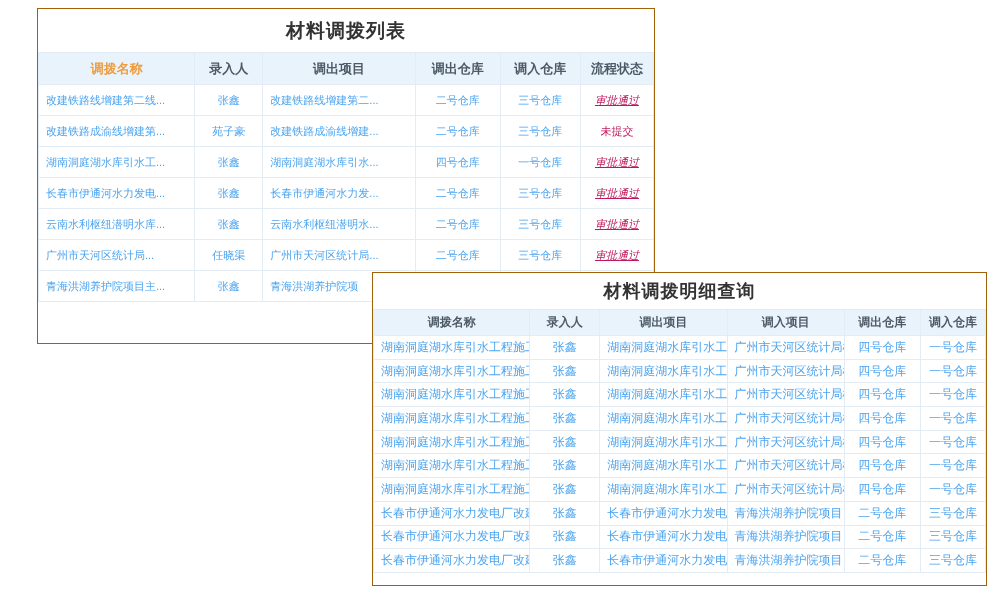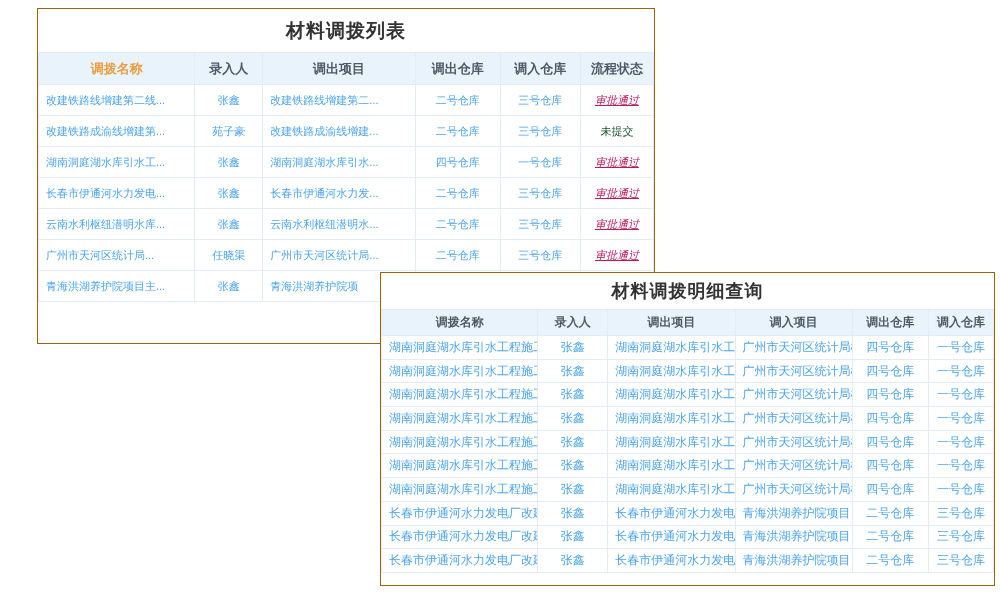--- a/index.html
+++ b/index.html
@@ -13,21 +13,21 @@
   }
   .stage { position: relative; width: 1000px; height: 600px; }
 
   .window {
     position: absolute;
     background: #ffffff;
     border: 1px solid #a16207;
     box-sizing: border-box;
   }
   #list-window   { left: 37px;  top: 8px;   width: 618px; height: 336px; z-index: 1; }
-  #detail-window { left: 380px; top: 272px; width: 615px; height: 314px; z-index: 2; }
+  #detail-window { left: 372px; top: 272px; width: 615px; height: 314px; z-index: 2; }
 
   .win-title {
     display: flex;
     align-items: center;
     justify-content: center;
     font-weight: bold;
     color: #333333;
     letter-spacing: 1px;
   }
   #list-window .win-title   { height: 43px; font-size: 19px; }
@@ -55,21 +55,21 @@
   #list-window thead th   { height: 32px; font-size: 13px; }
   #detail-window thead th { height: 26px; font-size: 12px; }
   #list-window tbody td   { height: 31px; font-size: 11px; color: #4ba4f0; }
   #detail-window tbody td { height: 23.7px; font-size: 12px; color: #4ba4f0; }
 
   #list-window thead th.col-name { color: #ee9c3f; }
 
   td.cell-left { text-align: left; padding-left: 7px; padding-right: 0; }
 
   td .status-approved    { color: #be185d; text-decoration: underline; font-style: italic; }
-  td .status-unsubmitted { color: #14532d; text-decoration: none; }
+  td .status-unsubmitted { color: #be185d; text-decoration: none; }
 
   
   #list-window   .w-name { width: 156px; }
   #list-window   .w-user { width: 68px;  }
   #list-window   .w-outp { width: 152px; }
   #list-window   .w-outw { width: 85px;  }
   #list-window   .w-inw  { width: 80px;  }
   #list-window   .w-stat { width: 73px;  }
 
   

